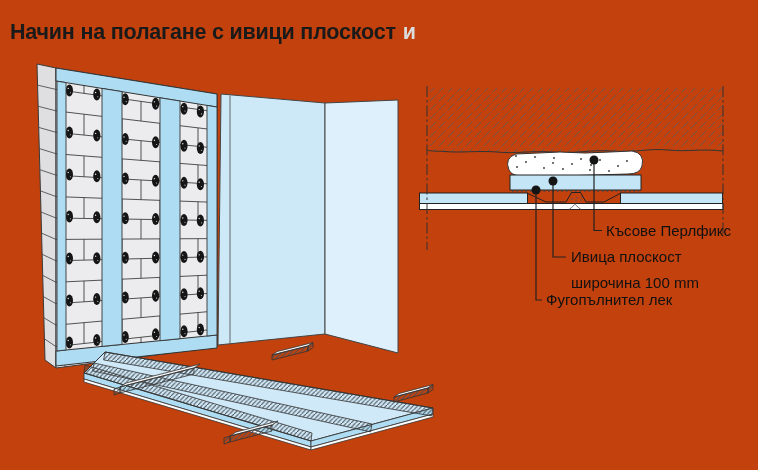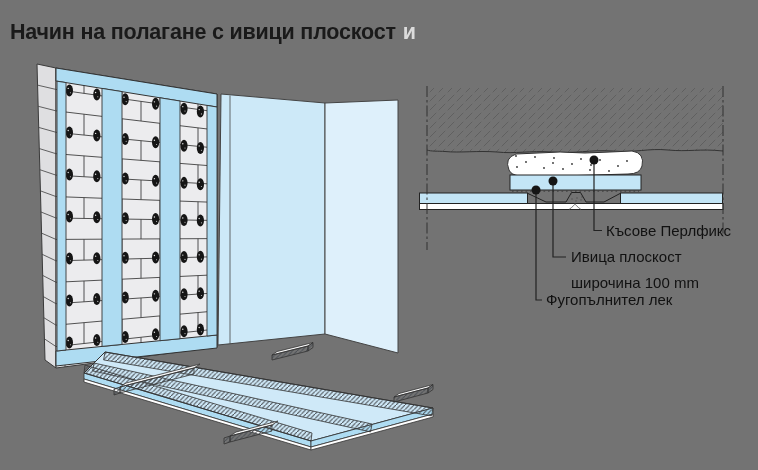--- a/index.html
+++ b/index.html
@@ -1,16 +1,16 @@
 <!DOCTYPE html>
 <html><head>
 <meta charset="utf-8">
 <style>
   html,body{margin:0;padding:0;background:#fff;}
-  .page{position:relative;width:758px;height:470px;background:#737373;overflow:hidden;
+  .page{position:relative;width:758px;height:470px;background:#c2410c;overflow:hidden;
         font-family:"Liberation Sans",sans-serif;}
   .title{position:absolute;left:10px;top:20px;margin:0;font-size:21.5px;font-weight:bold;
          letter-spacing:-0.2px;color:#1a1a1a;white-space:nowrap;}
   .title .artifact{margin-left:7px;font-weight:bold;}
   svg{position:absolute;left:0;top:0;}
   svg text{font-family:"Liberation Sans",sans-serif;font-size:15px;fill:#111;}
 </style>
 </head>
 <body>
 

